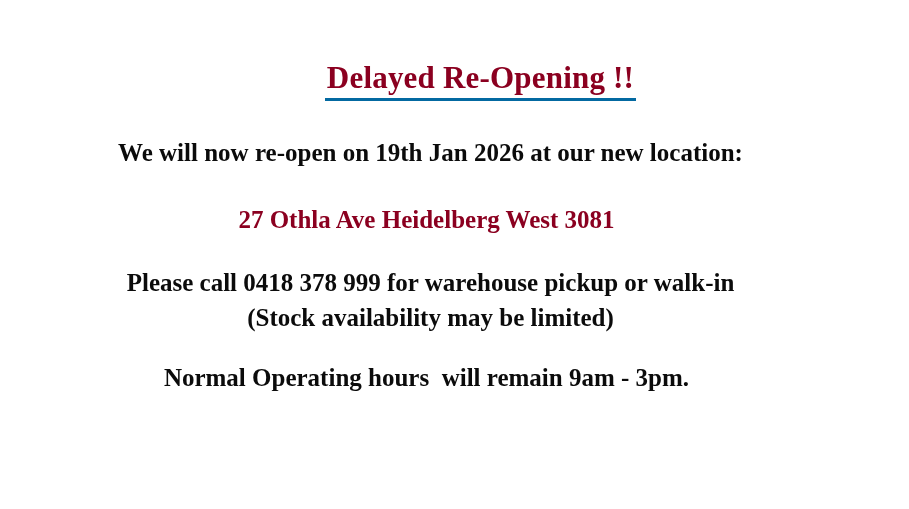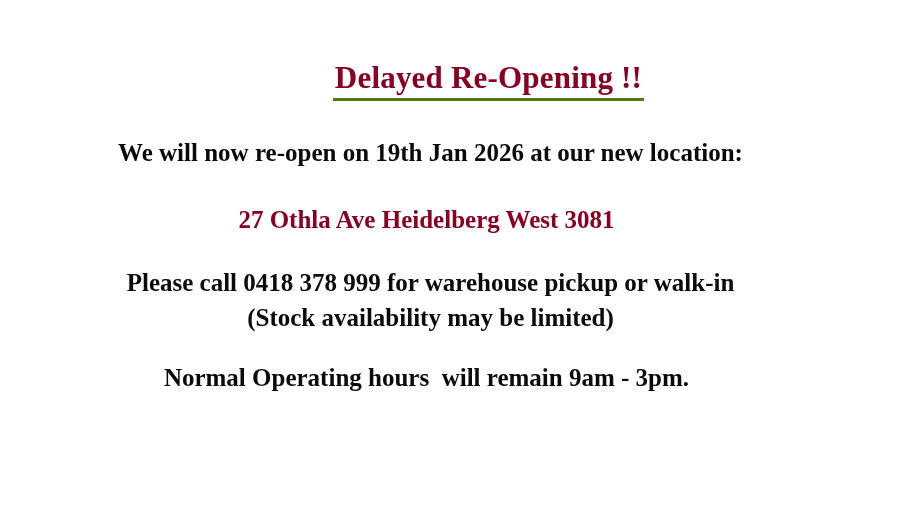--- a/index.html
+++ b/index.html
@@ -42,24 +42,24 @@
     text-align: center;
     font-size: 31px;
     font-weight: bold;
     color: #8b0020;
     letter-spacing: 0.2px;
     line-height: 1.05;
     white-space: pre;
   }
   .notice-title .title-inner {
     display: inline-block;
-    border-bottom: 3px solid #4d7c0f;
+    border-bottom: 3px solid #0369a1;
     padding: 0 2px 3px 2px;
     position: relative;
-    left: 34px;
+    left: 26px;
     font-family: Liberation Serif, serif;
   }
 
   
   .line {
     position: absolute;
     width: 909px;
     left: 0;
     text-align: center;
     font-weight: bold;

